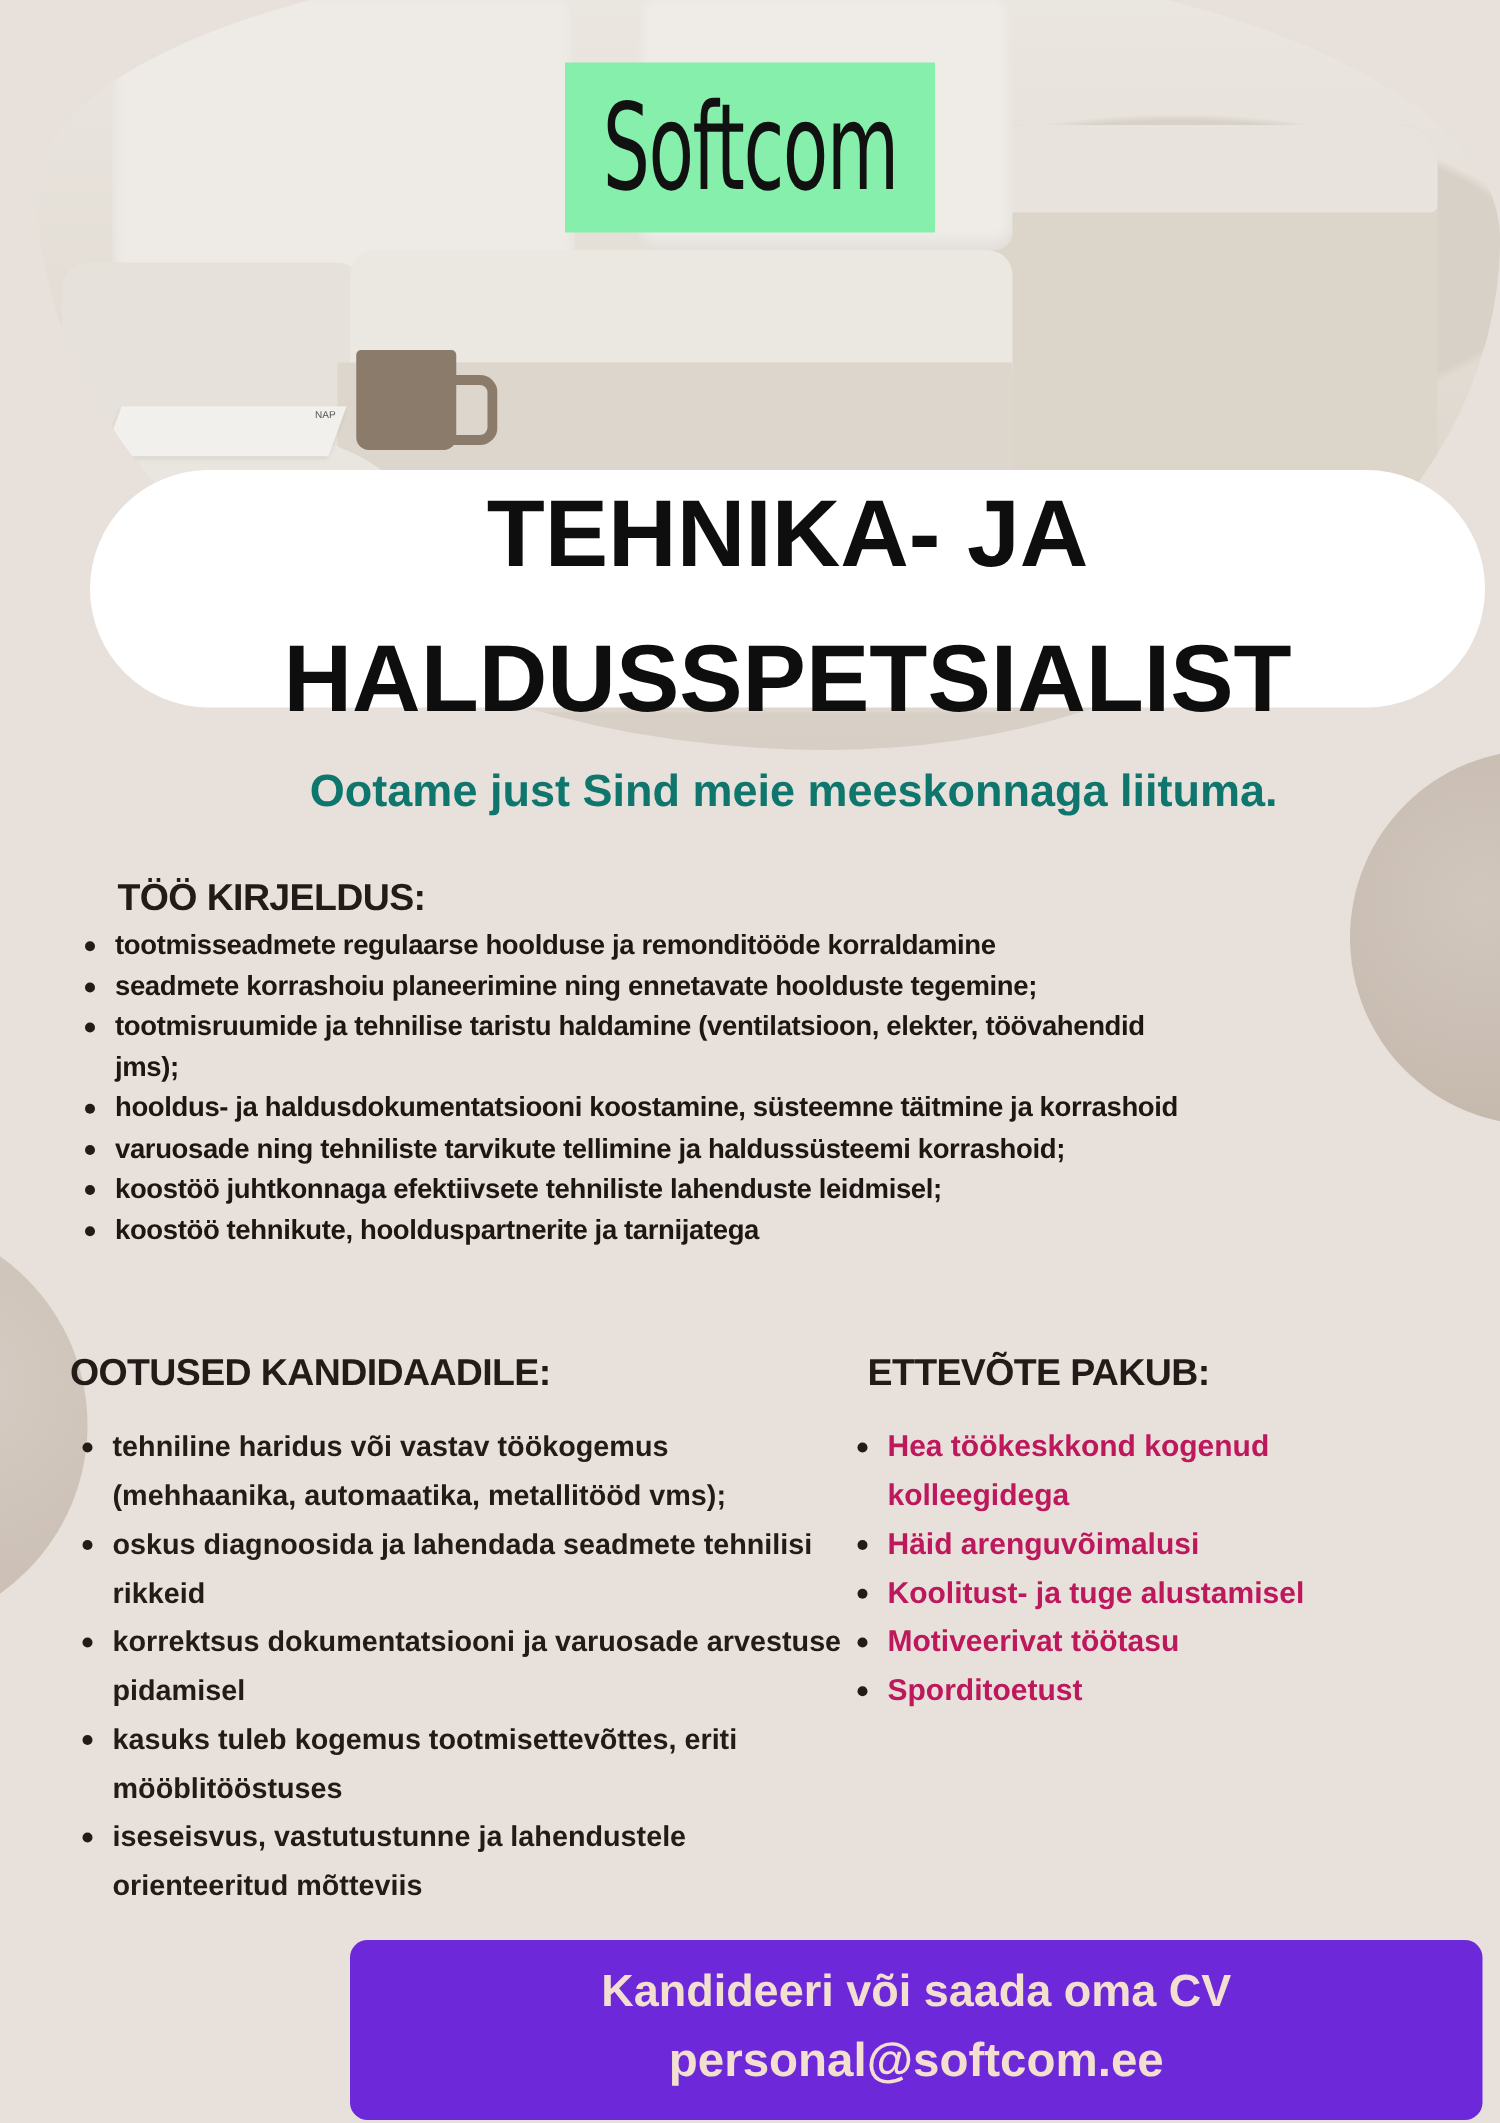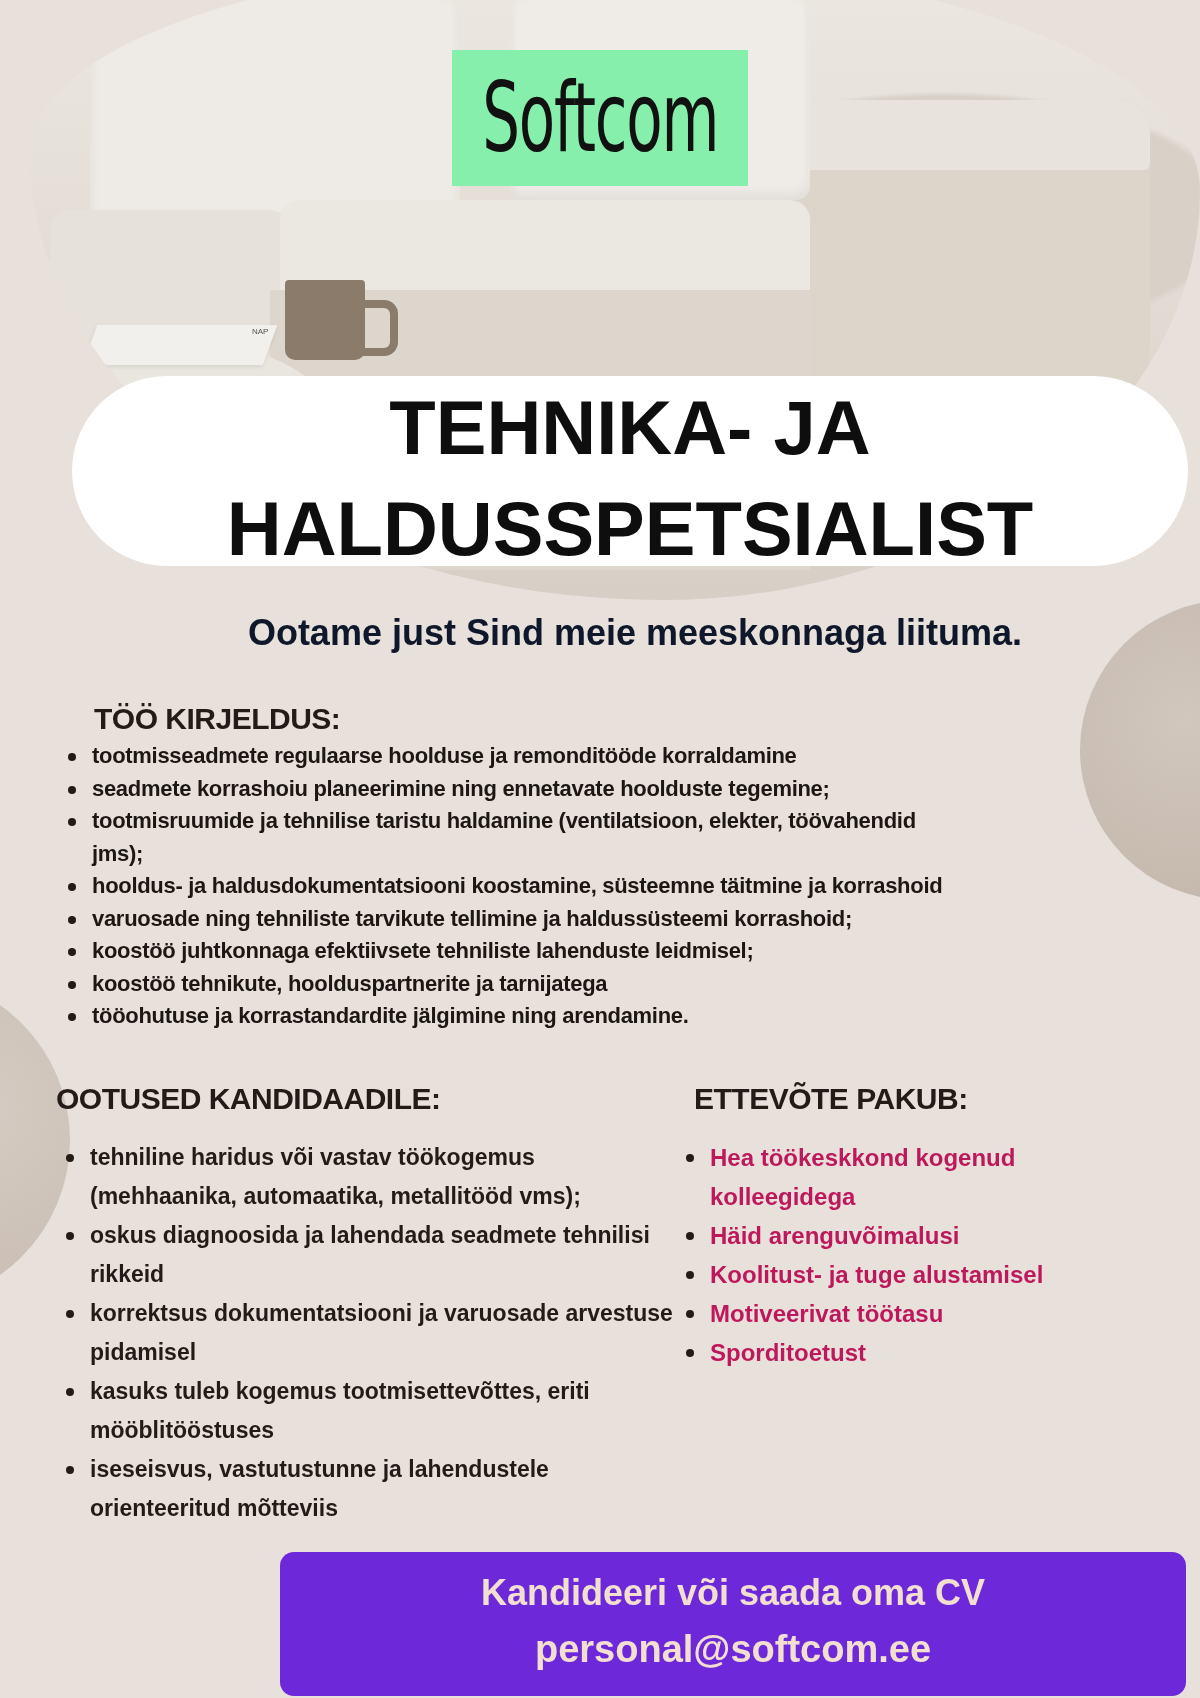--- a/index.html
+++ b/index.html
@@ -51,25 +51,25 @@
 
   .title-pill {
     position:absolute; left:72px; top:376px; width:1116px; height:190px; background:#ffffff;
     border-radius:95px; text-align:center;
   }
   .title-pill .line {
     font-family:"Liberation Sans", sans-serif; font-weight:700; color:#0e0e0e;
     font-size:76px; line-height:1; display:block;
   }
   .title-pill .line1 { margin-top:14px; }
-  .title-pill .line2 { margin-top:25px; }
+  .title-pill .line2 { margin-top:40px; }
 
   .tagline {
     position:absolute; left:0; top:612px; width:1200px; text-align:center;
-    font-size:36px; font-weight:700; color:#0f172a; padding-left:70px; box-sizing:border-box;
+    font-size:36px; font-weight:700; color:#0f766e; padding-left:70px; box-sizing:border-box;
   }
 
   .section-title {
     position:absolute; font-weight:700; font-size:30px; color:#231b17; letter-spacing:-0.5px;
   }
   .job-title { left:94px; top:702px; }
   .req-title { left:56px; top:1082px; }
   .offer-title { left:694px; top:1082px; }
 
   ul { list-style:none; margin:0; padding:0; position:absolute; }
@@ -130,21 +130,20 @@
 
 <div class="section-title job-title">TÖÖ KIRJELDUS:</div>
 <ul class="job-list">
   <li>tootmisseadmete regulaarse hoolduse ja remonditööde korraldamine</li>
   <li>seadmete korrashoiu planeerimine ning ennetavate hoolduste tegemine;</li>
   <li>tootmisruumide ja tehnilise taristu haldamine (ventilatsioon, elekter, töövahendid jms);</li>
   <li>hooldus- ja haldusdokumentatsiooni koostamine, süsteemne täitmine ja korrashoid</li>
   <li>varuosade ning tehniliste tarvikute tellimine ja haldussüsteemi korrashoid;</li>
   <li>koostöö juhtkonnaga efektiivsete tehniliste lahenduste leidmisel;</li>
   <li>koostöö tehnikute, hoolduspartnerite ja tarnijatega</li>
-  <li>tööohutuse ja korrastandardite jälgimine ning arendamine.</li>
 </ul>
 
 <div class="section-title req-title">OOTUSED KANDIDAADILE:</div>
 <ul class="req-list">
   <li>tehniline haridus või vastav töökogemus (mehhaanika, automaatika, metallitööd vms);</li>
   <li>oskus diagnoosida ja lahendada seadmete tehnilisi rikkeid</li>
   <li>korrektsus dokumentatsiooni ja varuosade arvestuse pidamisel</li>
   <li>kasuks tuleb kogemus tootmisettevõttes, eriti mööblitööstuses</li>
   <li>iseseisvus, vastutustunne ja lahendustele orienteeritud mõtteviis</li>
 </ul>

